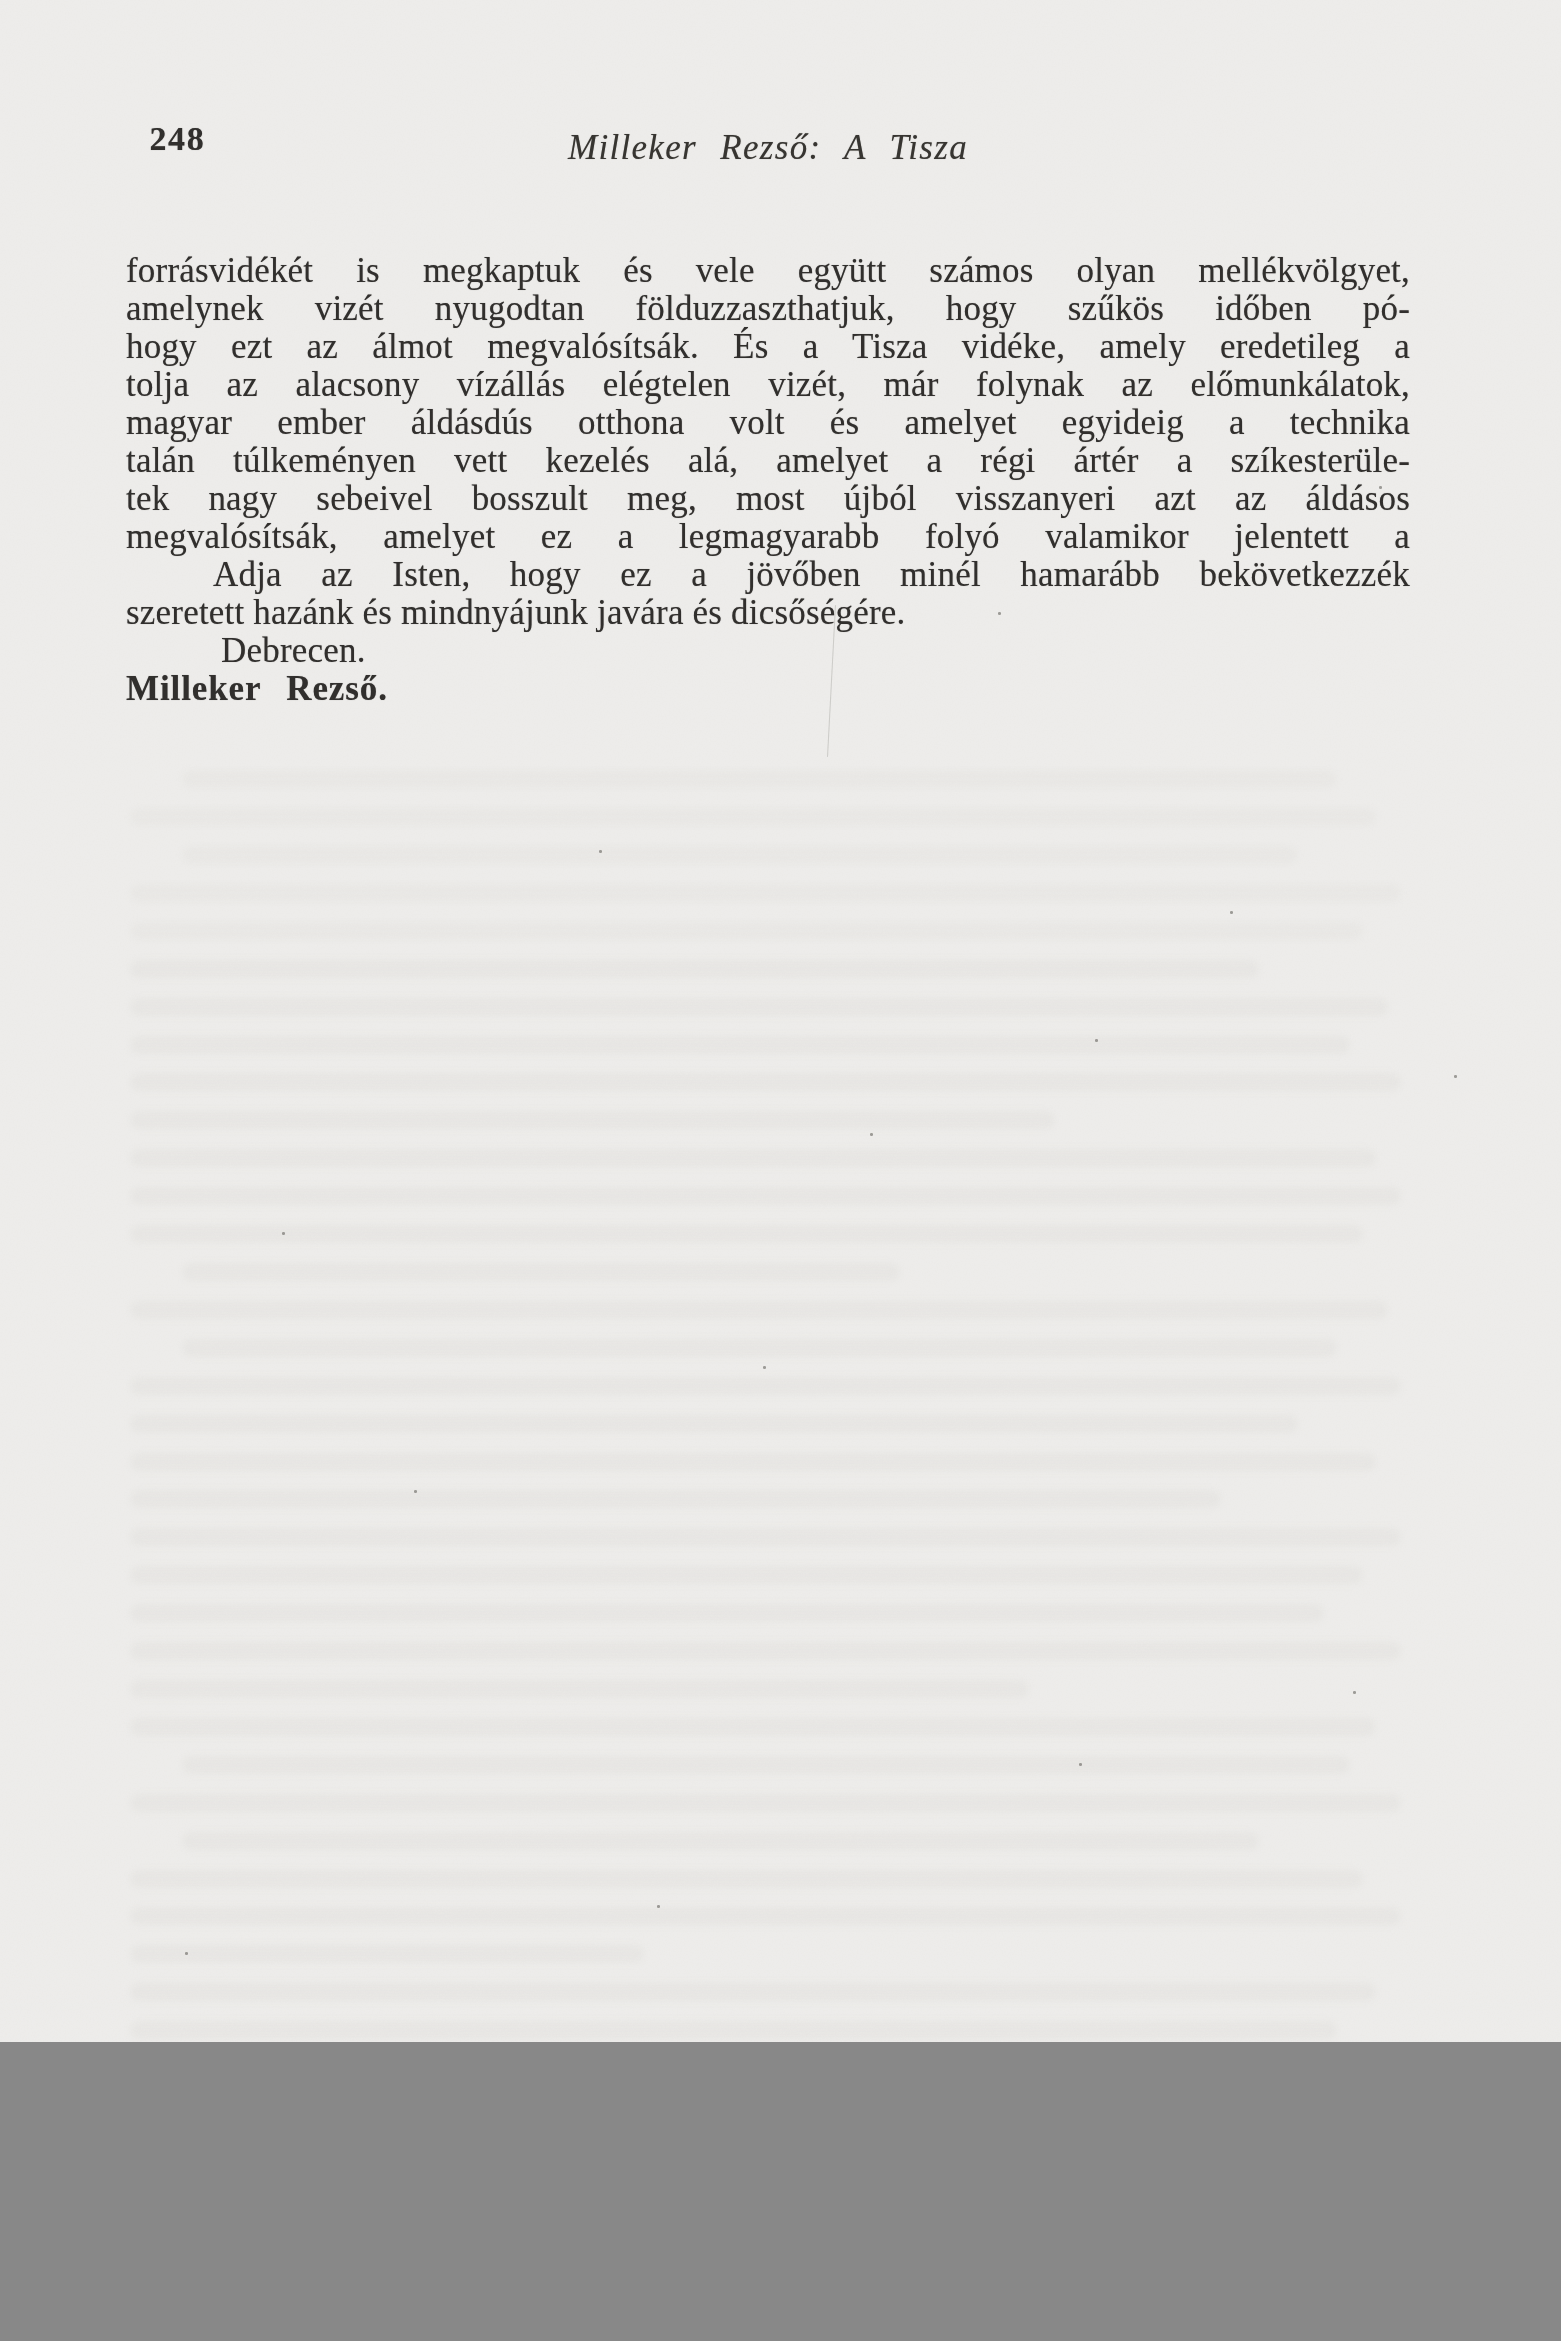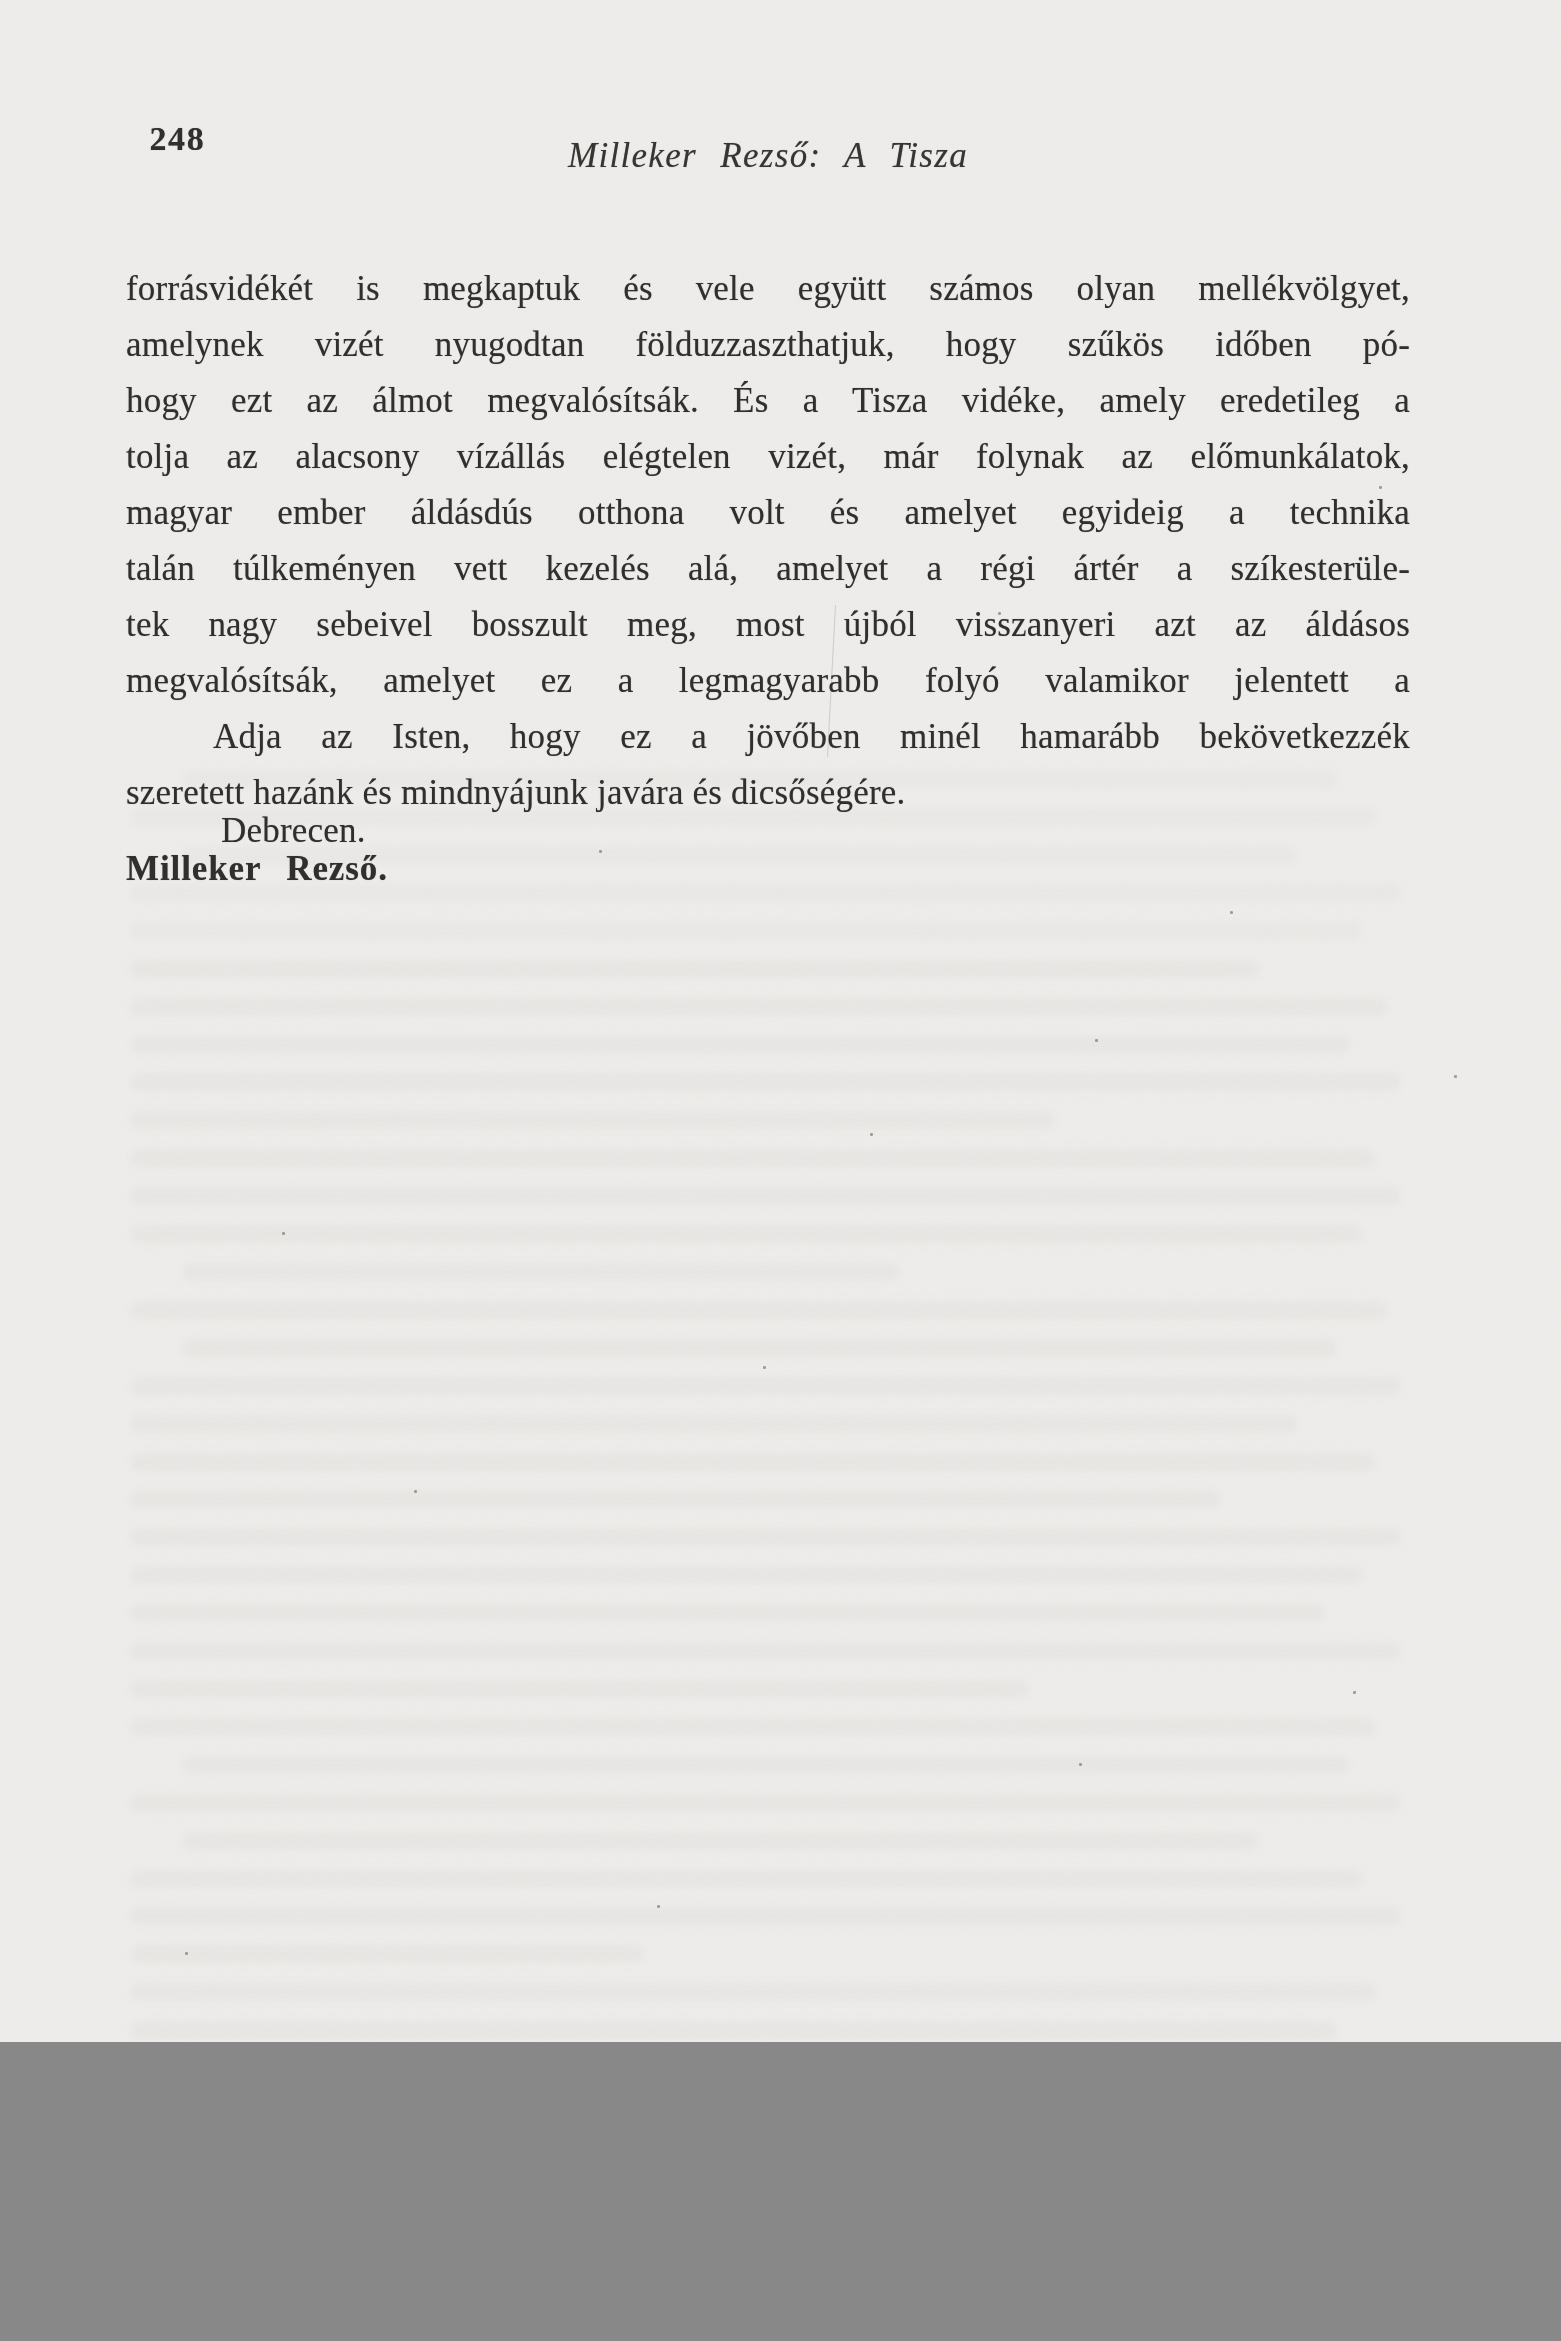--- a/index.html
+++ b/index.html
@@ -46,37 +46,37 @@
 
   .page-head {
     position: absolute;
     left: 126px; top: 120px; width: 1284px; height: 43px;
   }
   .folio {
     position: absolute; left: 23.4px; top: 0;
     font-size: 34px; font-weight: 700; letter-spacing: 1.7px;
   }
   .running-title {
-    position: absolute; left: 0; top: 16px; width: 100%;
+    position: absolute; left: 0; top: 8px; width: 100%;
     text-align: center;
     font-style: italic;
     font-size: 35px;
     letter-spacing: 1.3px;
     word-spacing: 0.38em;
     color: #35332f;
   }
 
   .textblock {
     position: absolute;
     left: 126px; top: 252px; width: 1284px;
     font-size: 35px;
     line-height: 38px;
     letter-spacing: 0.2px;
   }
-  .line { text-align: justify; text-align-last: justify; white-space: normal; margin-top: 18px; }
+  .line { text-align: justify; text-align-last: justify; white-space: normal; }
   .line.last { text-align: left; text-align-last: left; }
 
   .sig-line {
     display: flex;
     justify-content: space-between;
     align-items: baseline;
     line-height: 38px;
     flex-direction: column;
   }
   .dateline { padding-left: 95px; }

